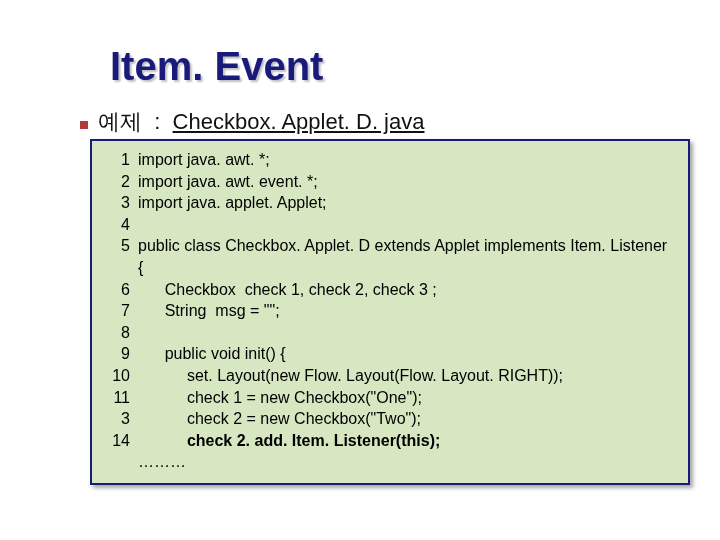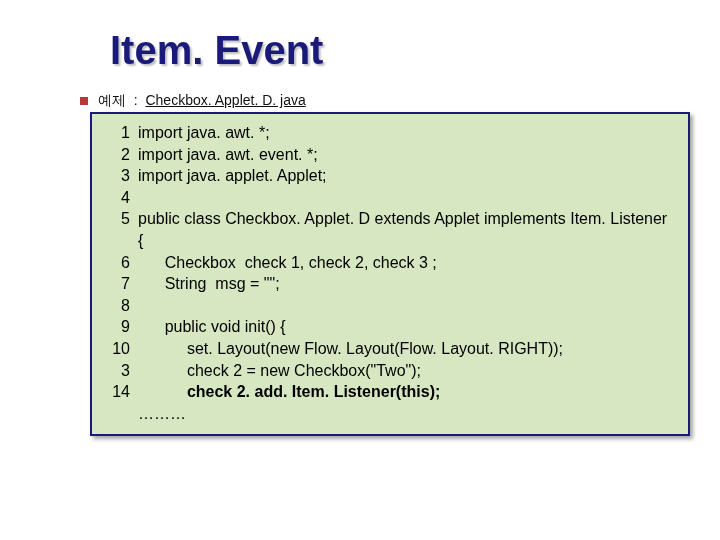--- a/index.html
+++ b/index.html
@@ -16,27 +16,27 @@
     width: 720px;
     height: 540px;
     box-sizing: border-box;
     padding: 28px 0 0 0;
   }
   .title {
     font-size: 40px;
     font-weight: bold;
     color: #1a1a7a;
     text-shadow: 2px 2px 2px rgba(0,0,0,0.25);
-    margin: 0 0 18px 110px;
+    margin: 16px 0 18px 110px;
   }
   .bullet-row {
     margin-left: 80px;
     display: flex;
     align-items: baseline;
-    font-size: 14px;
+    font-size: 22px;
     color: #111;
   }
   .bullet-square {
     width: 8px;
     height: 8px;
     background: #b23a3a;
     margin-right: 10px;
     margin-top: 6px;
     flex: 0 0 auto;
   }
@@ -99,18 +99,19 @@
     <div class="code-line"><span class="ln">2</span><span class="gap"></span><span class="code-text">import java. awt. event. *;</span></div>
     <div class="code-line"><span class="ln">3</span><span class="gap"></span><span class="code-text">import java. applet. Applet;</span></div>
     <div class="code-line"><span class="ln">4</span><span class="gap"></span><span class="code-text"></span></div>
     <div class="code-line"><span class="ln">5</span><span class="gap"></span><span class="code-text">public class Checkbox. Applet. D extends Applet implements Item. Listener</span></div>
     <div class="code-line"><span class="ln"></span><span class="gap"></span><span class="code-text">{</span></div>
     <div class="code-line"><span class="ln">6</span><span class="gap"></span><span class="code-text">      Checkbox  check 1, check 2, check 3 ;</span></div>
     <div class="code-line"><span class="ln">7</span><span class="gap"></span><span class="code-text">      String  msg = "";</span></div>
     <div class="code-line"><span class="ln">8</span><span class="gap"></span><span class="code-text"></span></div>
     <div class="code-line"><span class="ln">9</span><span class="gap"></span><span class="code-text">      public void init() {</span></div>
     <div class="code-line"><span class="ln">10</span><span class="gap"></span><span class="code-text">           set. Layout(new Flow. Layout(Flow. Layout. RIGHT));</span></div>
+    <div class="code-line"><span class="ln">11</span><span class="gap"></span><span class="code-text">           check 1 = new Checkbox("One");</span></div>
     <div class="code-line"><span class="ln">3</span><span class="gap"></span><span class="code-text">           check 2 = new Checkbox("Two");</span></div>
     <div class="code-line"><span class="ln">14</span><span class="gap"></span><span class="code-text underline bold">           check 2. add. Item. Listener(this);</span></div>
     <div class="code-line"><span class="ln"></span><span class="gap"></span><span class="code-text">………</span></div>
   </div>
 
 </div>
 
 </body></html>

